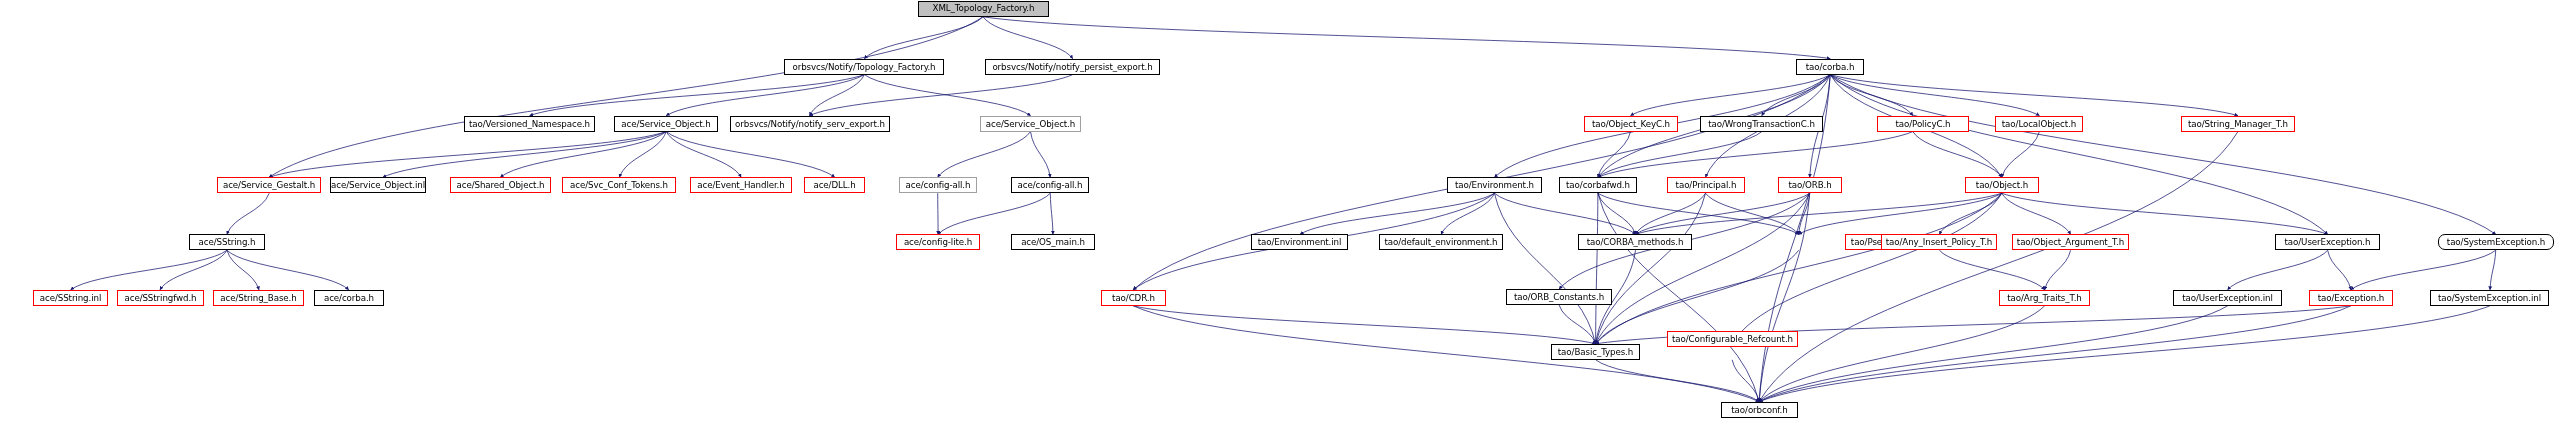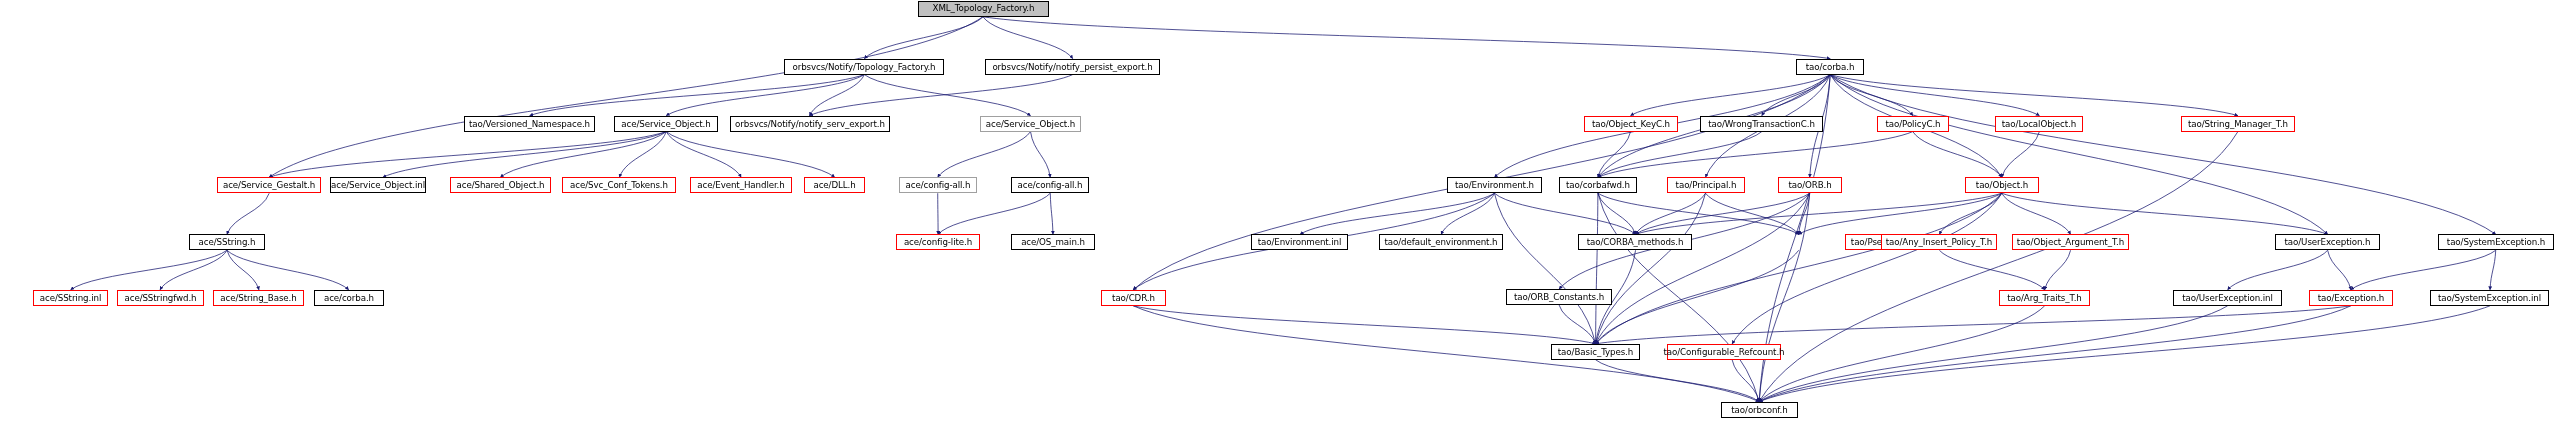--- a/index.html
+++ b/index.html
@@ -156,21 +156,21 @@
       <div class="node root" style="left: 888px; top: 0.8px; width: 131px;">XML_Topology_Factory.h</div>
       <div class="node" style="left: 754px; top: 59px; width: 160px;">orbsvcs/Notify/Topology_Factory.h</div>
       <div class="node" style="left: 955px; top: 59px; width: 175px;">orbsvcs/Notify/notify_persist_export.h</div>
       <div class="node" style="left: 1766px; top: 59px; width: 68px;">tao/corba.h</div>
       <div class="node" style="left: 434px; top: 116px; width: 131px;">tao/Versioned_Namespace.h</div>
       <div class="node" style="left: 584px; top: 116px; width: 104px;">ace/Service_Object.h</div>
       <div class="node" style="left: 700px; top: 116px; width: 160px;">orbsvcs/Notify/notify_serv_export.h</div>
       <div class="node grey" style="left: 950px; top: 116px; width: 101px;">ace/Service_Object.h</div>
       <div class="node red" style="left: 1554px; top: 116px; width: 94px;">tao/Object_KeyC.h</div>
       <div class="node" style="left: 1670px; top: 116px; width: 123px;">tao/WrongTransactionC.h</div>
-      <div class="node red" style="left: 1847px; top: 116px; width: 72px;">tao/PolicyC.h</div>
+      <div class="node red" style="left: 1847px; top: 116px; width: 92px;">tao/PolicyC.h</div>
       <div class="node red" style="left: 1965px; top: 116px; width: 88px;">tao/LocalObject.h</div>
       <div class="node red" style="left: 2151px; top: 116px; width: 114px;">tao/String_Manager_T.h</div>
       <div class="node red" style="left: 187px; top: 177px; width: 104px;">ace/Service_Gestalt.h</div>
       <div class="node" style="left: 300px; top: 177px; width: 96px;">ace/Service_Object.inl</div>
       <div class="node red" style="left: 420px; top: 177px; width: 101px;">ace/Shared_Object.h</div>
       <div class="node red" style="left: 532px; top: 177px; width: 114px;">ace/Svc_Conf_Tokens.h</div>
       <div class="node red" style="left: 660px; top: 177px; width: 102px;">ace/Event_Handler.h</div>
       <div class="node red" style="left: 774px; top: 177px; width: 61px;">ace/DLL.h</div>
       <div class="node grey" style="left: 869px; top: 177px; width: 78px;">ace/config-all.h</div>
       <div class="node" style="left: 981px; top: 177px; width: 78px;">ace/config-all.h</div>
@@ -182,29 +182,29 @@
       <div class="node" style="left: 159px; top: 234px; width: 76px;">ace/SString.h</div>
       <div class="node red" style="left: 866px; top: 234px; width: 84px;">ace/config-lite.h</div>
       <div class="node" style="left: 981px; top: 234px; width: 84px;">ace/OS_main.h</div>
       <div class="node" style="left: 1221px; top: 234px; width: 97px;">tao/Environment.inl</div>
       <div class="node" style="left: 1349px; top: 234px; width: 124px;">tao/default_environment.h</div>
       <div class="node" style="left: 1548px; top: 234px; width: 114px;">tao/CORBA_methods.h</div>
       <div class="node red" style="left: 1815px; top: 234px; width: 109px;">tao/Pseudo_VarOut_T.h</div>
       <div class="node red" style="left: 1851px; top: 234px; width: 116px;">tao/Any_Insert_Policy_T.h</div>
       <div class="node red" style="left: 1982px; top: 234px; width: 117px;">tao/Object_Argument_T.h</div>
       <div class="node" style="left: 2245px; top: 234px; width: 105px;">tao/UserException.h</div>
-      <div class="node" style="left: 2408px; top: 234px; width: 116px;">tao/SystemException.h</div>
+      <div class="node" style="left: 2408px; top: 234px; width: 116px; border-radius: 7px;">tao/SystemException.h</div>
       <div class="node red" style="left: 3px; top: 290px; width: 75px;">ace/SString.inl</div>
       <div class="node red" style="left: 87px; top: 290px; width: 87px;">ace/SStringfwd.h</div>
       <div class="node red" style="left: 183px; top: 290px; width: 91px;">ace/String_Base.h</div>
       <div class="node" style="left: 284px; top: 290px; width: 70px;">ace/corba.h</div>
       <div class="node red" style="left: 1071px; top: 290px; width: 65px;">tao/CDR.h</div>
       <div class="node red" style="left: 1969px; top: 290px; width: 91px;">tao/Arg_Traits_T.h</div>
       <div class="node" style="left: 2143px; top: 290px; width: 109px;">tao/UserException.inl</div>
       <div class="node red" style="left: 2279px; top: 290px; width: 84px; text-align: center;">tao/Exception.h</div>
       <div class="node" style="left: 2400px; top: 290px; width: 119px;">tao/SystemException.inl</div>
       <div class="node" style="left: 1476px; top: 289px; width: 106px;">tao/ORB_Constants.h</div>
       <div class="node" style="left: 1521px; top: 344px; width: 89px;">tao/Basic_Types.h</div>
-      <div class="node red" style="left: 1637px; top: 344px; width: 114px;">tao/Configurable_Refcount.h</div>
+      <div class="node red" style="left: 1637px; top: 331px; width: 131px;">tao/Configurable_Refcount.h</div>
       <div class="node" style="left: 1691px; top: 402px; width: 77px;">tao/orbconf.h</div>
     </div>
 </div>
 
 
 </body></html>

